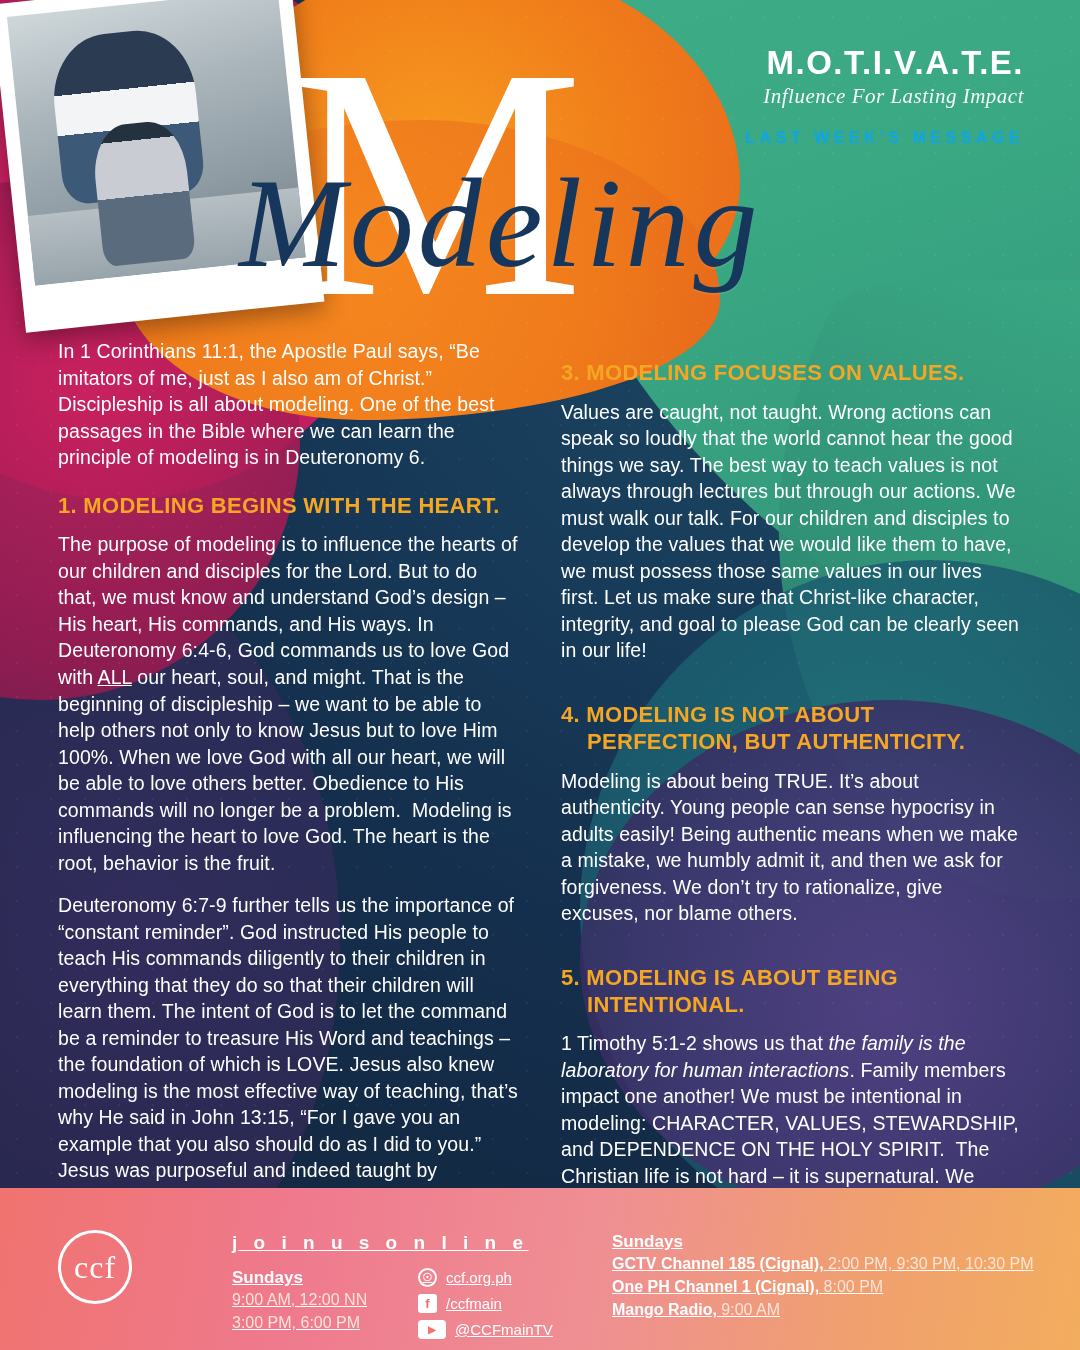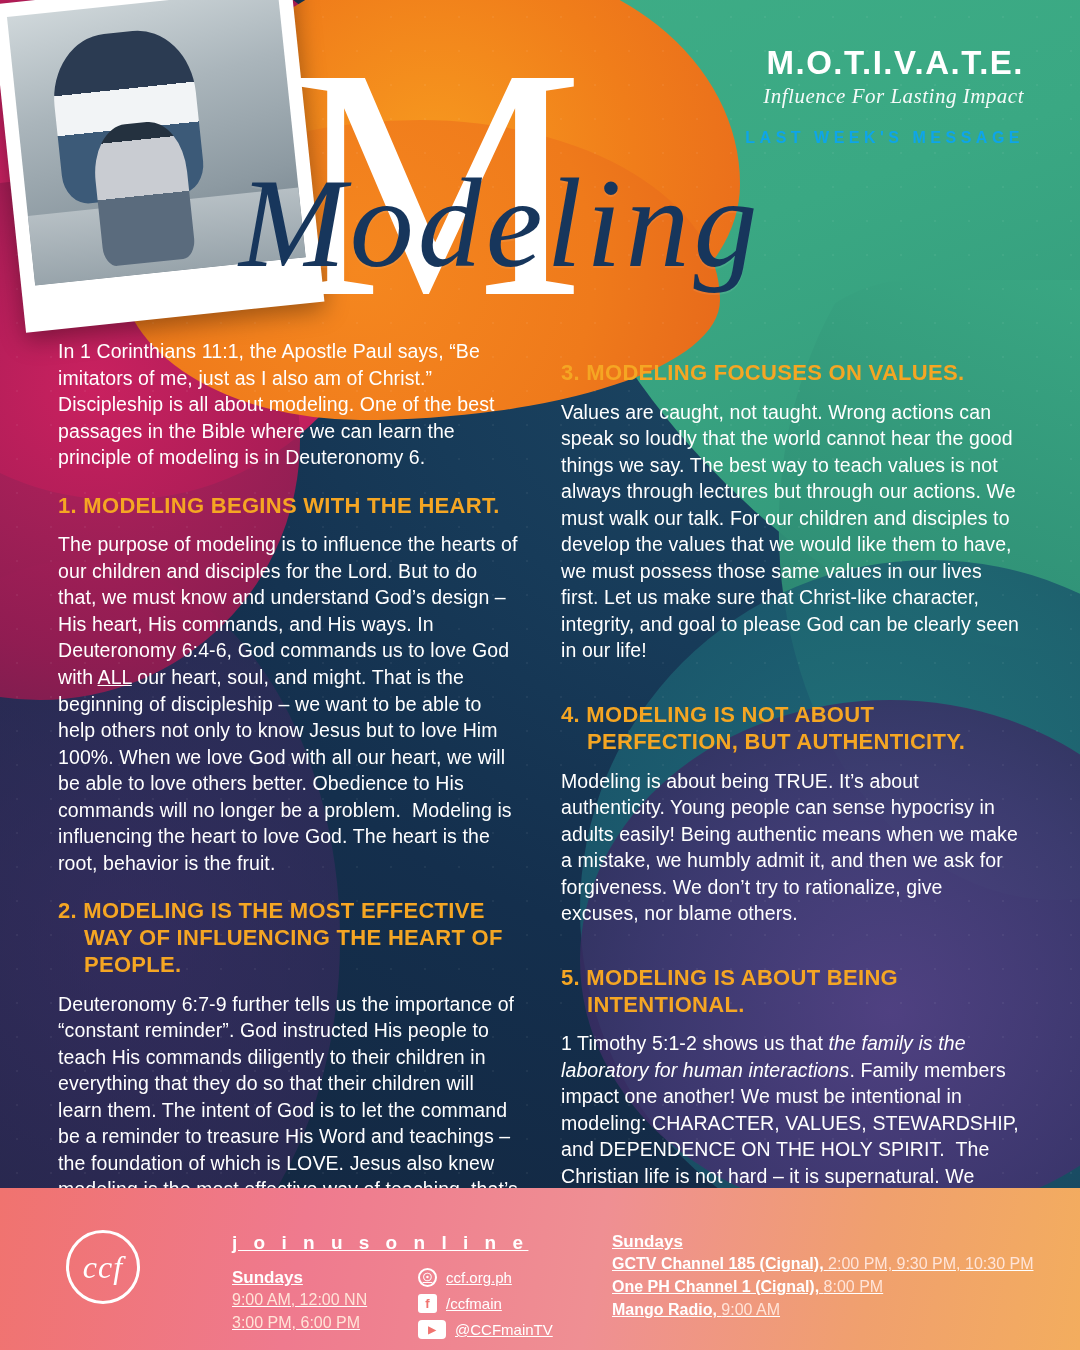--- a/index.html
+++ b/index.html
@@ -215,28 +215,27 @@
 
   
   .footer {
     position: absolute;
     left: 0; bottom: 0;
     width: 1080px; height: 162px;
     background: linear-gradient(100deg, #f0736f 0%, #ef7a8e 28%, #ef8f93 55%, #f0a06e 80%, #f3ad5e 100%);
   }
   .ccf-logo {
     position: absolute;
-    left: 66px; top: 42px;
+    left: 58px; top: 42px;
     width: 74px; height: 74px;
     border: 3px solid #ffffff;
     border-radius: 50%;
     display: flex; align-items: center; justify-content: center;
     color: #fff;
     font-family: "Liberation Serif", serif;
-    font-style: italic;
     font-size: 32px;
     letter-spacing: 1px;
   }
   .f-col { position: absolute; top: 44px; color: #fff; text-decoration: underline; }
   .f-online { left: 232px; width: 370px; }
   .f-tv { left: 612px; width: 440px; }
   .f-title {
     font-size: 19px;
     font-weight: 700;
     letter-spacing: 5.5px;
@@ -296,21 +295,20 @@
   </div>
 
   <div class="cols">
 
     <div class="col">
       <p class="intro">In 1 Corinthians 11:1, the Apostle Paul says, “Be imitators of me, just as I also am of Christ.”  Discipleship is all about modeling. One of the best passages in the Bible where we can learn the principle of modeling is in Deuteronomy 6.</p>
 
       <h2 class="heading">1. MODELING BEGINS WITH THE HEART.</h2>
       <p class="para">The purpose of modeling is to influence the hearts of our children and disciples for the Lord. But to do that, we must know and understand God’s design – His heart, His commands, and His ways. In Deuteronomy 6:4-6, God commands us to love God with <u>ALL</u> our heart, soul, and might. That is the beginning of discipleship – we want to be able to help others not only to know Jesus but to love Him 100%. When we love God with all our heart, we will be able to love others better. Obedience to His commands will no longer be a problem.&nbsp; Modeling is influencing the heart to love God. The heart is the root, behavior is the fruit.</p>
 
-      <h2 class="heading heading-indent">2. MODELING IS THE MOST EFFECTIVE WAY OF INFLUENCING THE HEART OF PEOPLE.</h2>
       <p class="para">Deuteronomy 6:7-9 further tells us the importance of “constant reminder”. God instructed His people to teach His commands diligently to their children in everything that they do so that their children will learn them. The intent of God is to let the command be a reminder to treasure His Word and teachings – the foundation of which is LOVE. Jesus also knew modeling is the most effective way of teaching, that’s why He said in John 13:15, “For I gave you an example that you also should do as I did to you.” Jesus was purposeful and indeed taught by example. As Albert Einstein once said, “Setting an example is not the main means of influencing others; it is the ONLY means.” We must intentionally set ourselves to be good examples and influencers for the people that God has placed on our lives. Who we are and what we do is more effective than what we say.</p>
     </div>
 
     <div class="col">
       <h2 class="heading" style="">3. MODELING FOCUSES ON VALUES.</h2>
       <p class="para">Values are caught, not taught. Wrong actions can speak so loudly that the world cannot hear the good things we say. The best way to teach values is not always through lectures but through our actions. We must walk our talk. For our children and disciples to develop the values that we would like them to have, we must possess those same values in our lives first. Let us make sure that Christ-like character, integrity, and goal to please God can be clearly seen in our life!</p>
 
       <h2 class="heading heading-indent" style="margin-top:38px">4. MODELING IS NOT ABOUT PERFECTION, BUT AUTHENTICITY.</h2>
       <p class="para">Modeling is about being TRUE. It’s about authenticity. Young people can sense hypocrisy in adults easily! Being authentic means when we make a mistake, we humbly admit it, and then we ask for forgiveness. We don’t try to rationalize, give excuses, nor blame others.</p>
 

